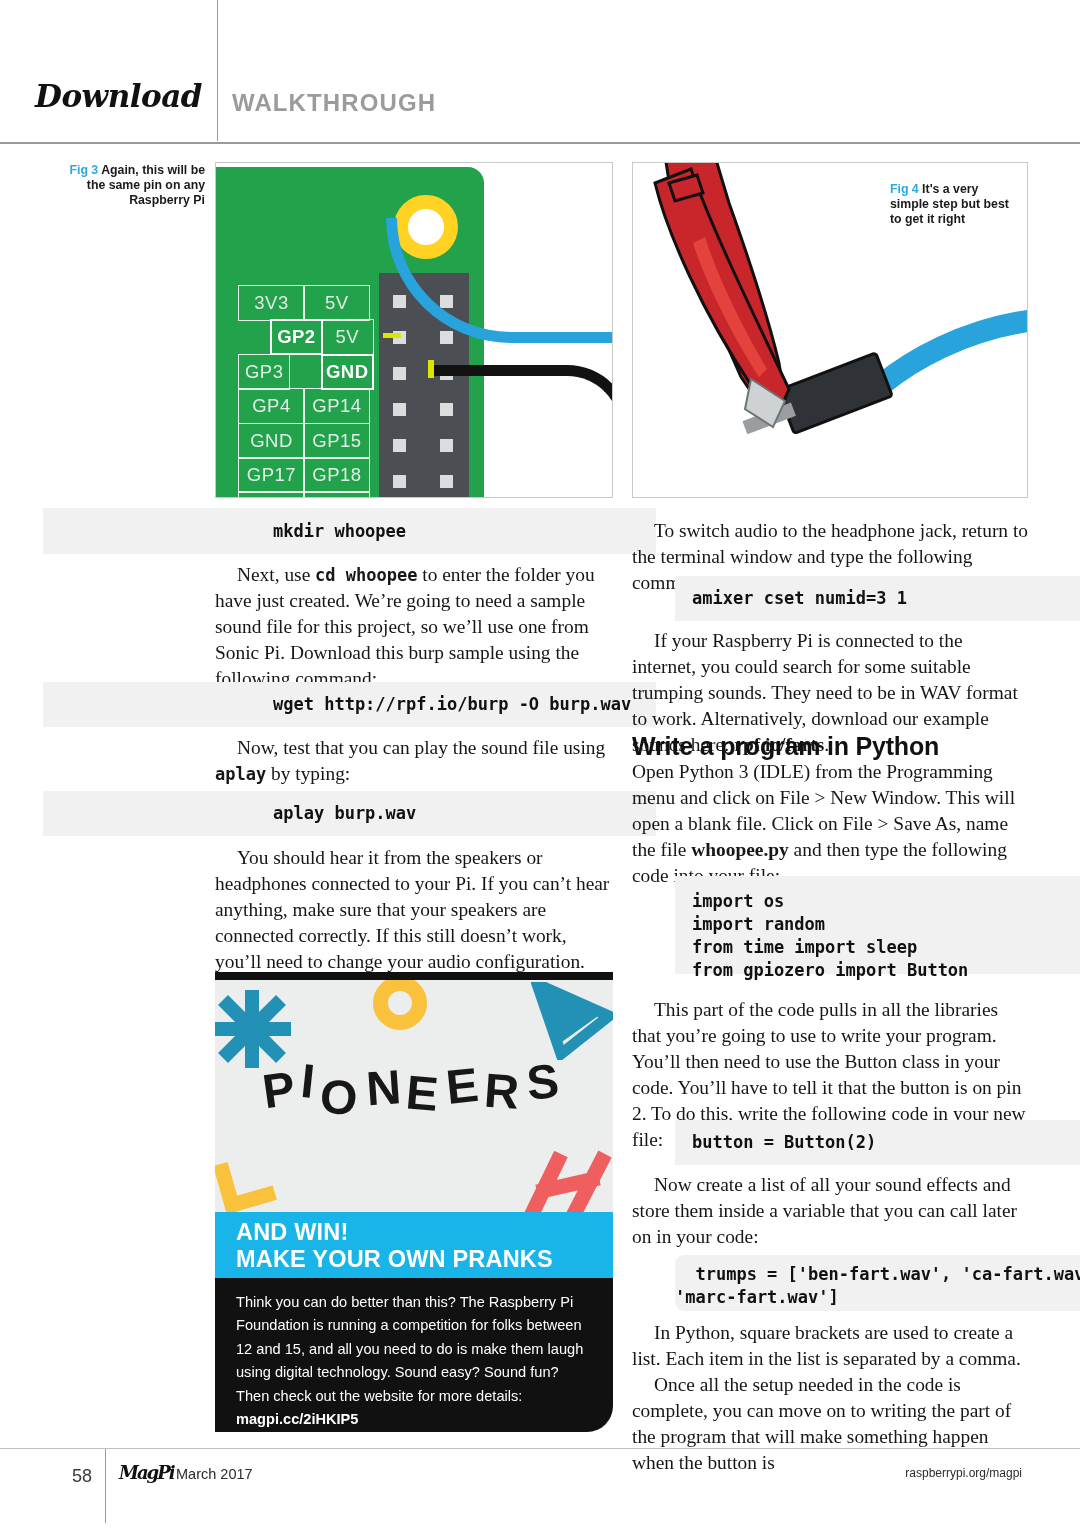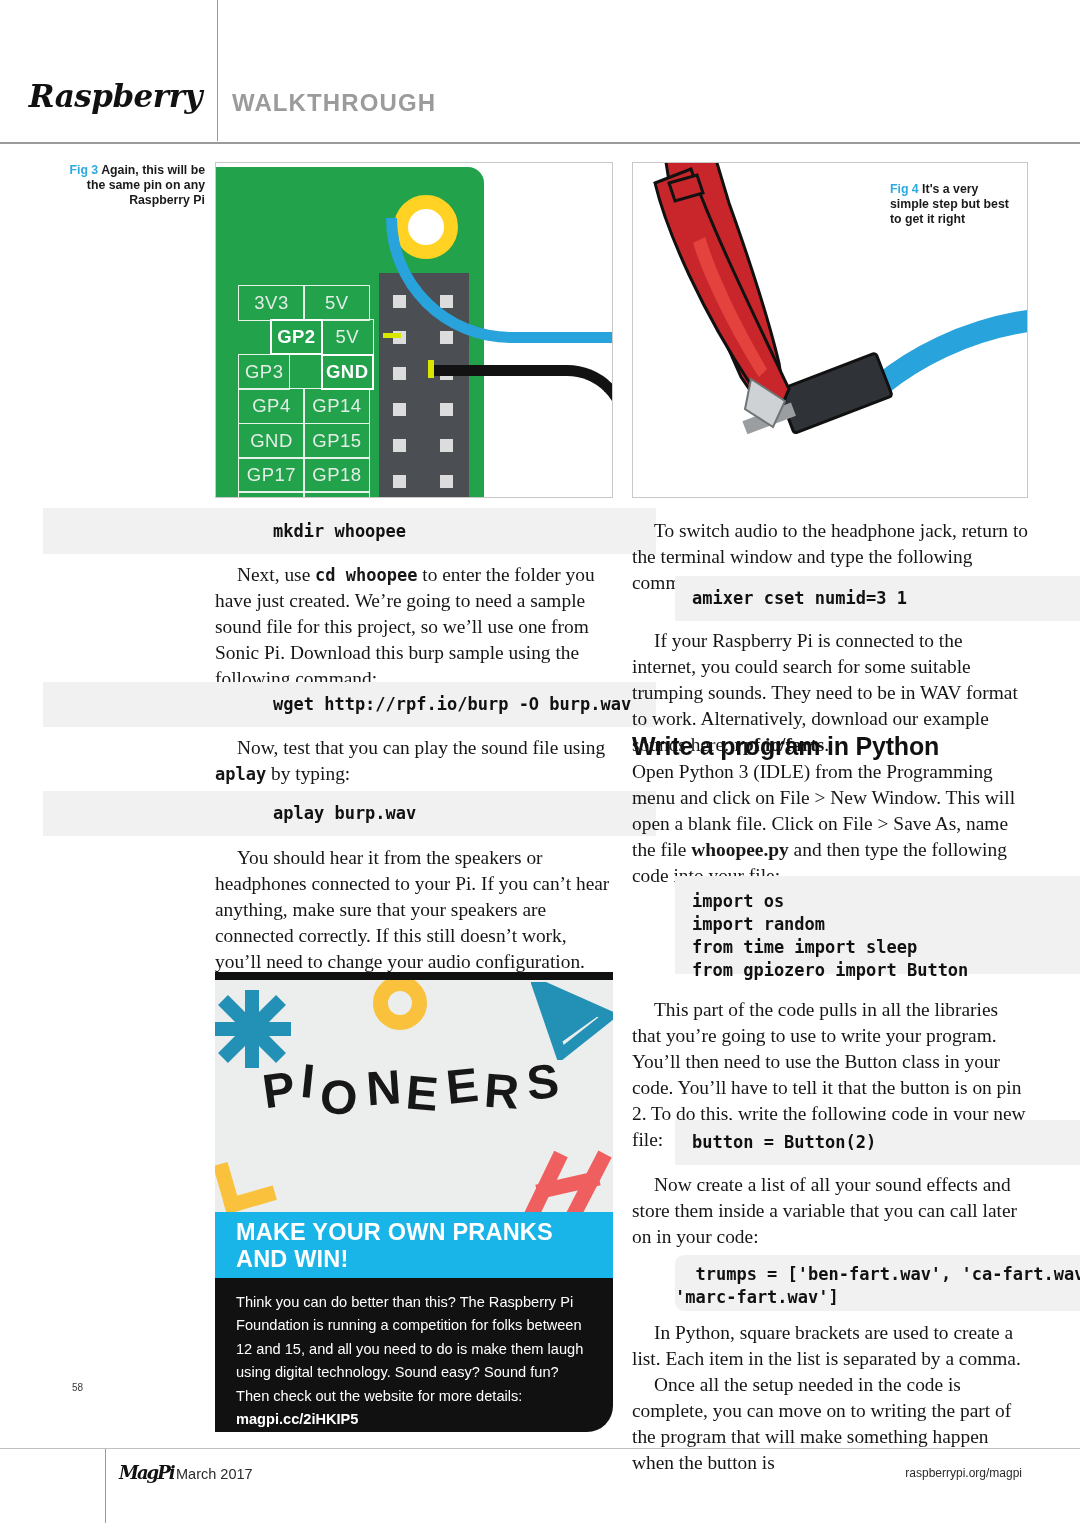--- a/index.html
+++ b/index.html
@@ -206,23 +206,23 @@
   
   .footer-rule {
     position: absolute; left: 0; top: 1448px; width: 1080px; height: 1.2px;
     background: #c0c0c0;
   }
   .footer-divider {
     position: absolute; left: 105px; top: 1449px; width: 1.4px; height: 74px;
     background: #9a9a9a;
   }
   .page-num {
-    position: absolute; left: 72px; top: 1382px;
-    font-family: "Liberation Sans", sans-serif;
-    font-size: 10px; color: #3a3a3a;
+    position: absolute; left: 72px; top: 1466px;
+    font-family: "Liberation Sans", sans-serif;
+    font-size: 18px; color: #3a3a3a;
   }
   .magpi-logo {
     position: absolute; left: 119px; top: 1462px;
     font-family: "DejaVu Serif", serif;
     font-size: 18px; font-weight: bold; font-style: italic; color: #111;
     letter-spacing: -2px;
   }
   .footer-date {
     position: absolute; left: 176px; top: 1466px;
     font-family: "Liberation Sans", sans-serif;
@@ -232,21 +232,21 @@
     position: absolute; right: 58px; top: 1466px;
     font-family: "Liberation Sans", sans-serif;
     font-size: 12px; color: #2b2b2b;
   }
 </style>
 </head>
 <body>
 
 <div class="header">
   <div class="header-divider"></div>
-  <div class="tutorial-word">Raspberry</div>
+  <div class="tutorial-word">Download</div>
   <div class="walkthrough-word">WALKTHROUGH</div>
 </div>
 <div class="header-rule"></div>
 
 <div class="cap" id="fig3-caption">
   <span class="figlbl">Fig 3</span><span> Again, this will be the same pin on any Raspberry Pi</span>
 </div>
 
 <div class="figbox" id="fig3">
   <div class="pi-board">
@@ -366,22 +366,22 @@
         <path d="M10 68 L40 6"></path>
         <path d="M52 68 L84 6"></path>
         <path d="M16 44 L78 30"></path>
       </g>
     </svg>
     <div class="pioneers-word">
       <span style="transform:rotate(-8deg) translateY(6px);">P</span><span style="transform:rotate(6deg) translateY(-2px);">I</span><span style="transform:rotate(4deg) translateY(14px);">O</span><span style="transform:rotate(-4deg) translateY(4px);">N</span><span style="transform:rotate(5deg) translateY(10px);">E</span><span style="transform:rotate(-6deg) translateY(2px);">E</span><span style="transform:rotate(4deg) translateY(8px);">R</span><span style="transform:rotate(-5deg) translateY(-2px);">S</span>
     </div>
   </div>
   <div class="promo-banner">
+    <div>AND WIN!</div>
     <div>MAKE YOUR OWN PRANKS</div>
-    <div>AND WIN!</div>
   </div>
   <div class="promo-body">
     <span>Think you can do better than this? The Raspberry Pi Foundation is running a competition for folks between 12 and 15, and all you need to do is make them laugh using digital technology. Sound easy? Sound fun? Then check out the website for more details: </span><b>magpi.cc/2iHKIP5</b>
   </div>
 </div>
 
 <div class="para" style="left:632px; top:518px; width:396px;">To switch audio to the headphone jack, return to the terminal window and type the following command:</div>
 
 <div class="code" style="left:632px; top:576px; width:448px; height:45px; padding-left:17px;">amixer cset numid=3 1</div>
 

